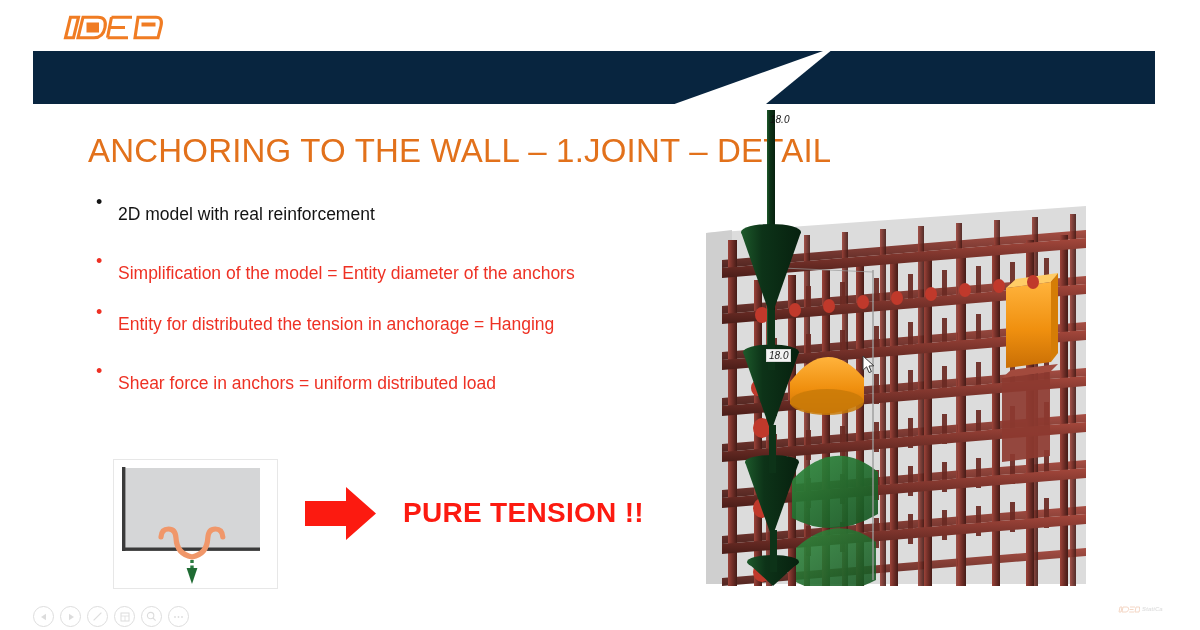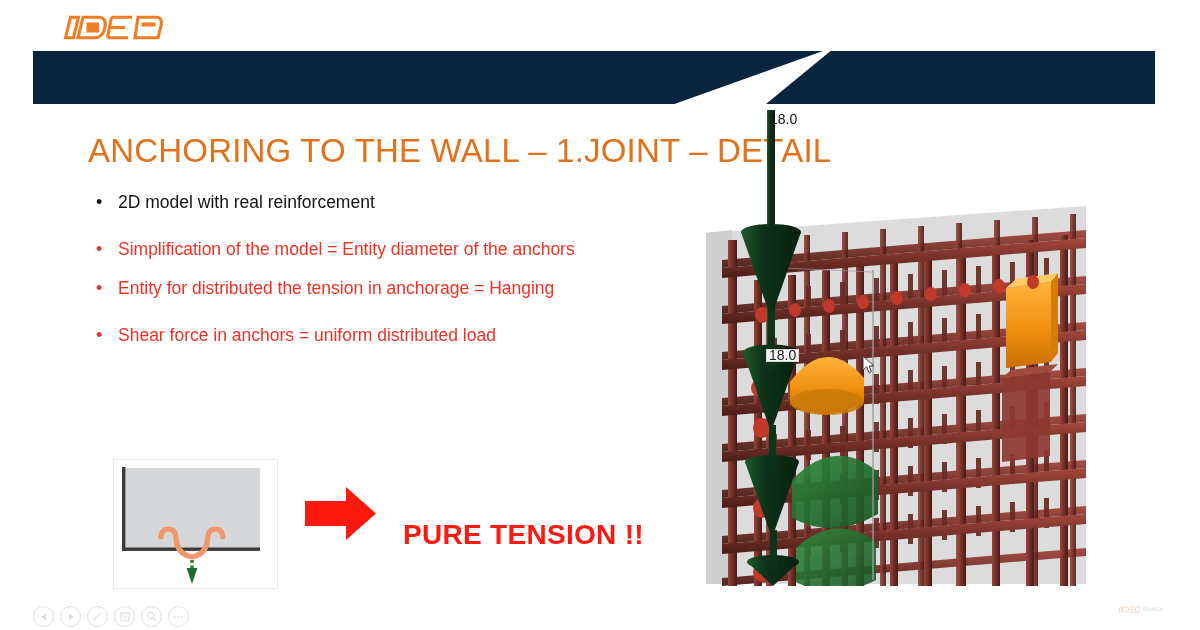--- a/index.html
+++ b/index.html
@@ -64,57 +64,58 @@
   .bullets{position:absolute;left:96px;top:190px;width:600px;}
   .bullet{
     display:flex;align-items:flex-start;
     font-size:17.5px;line-height:25px;
     font-family:"Liberation Sans",sans-serif;
   }
   .bullet .dot{
     width:22px;flex:0 0 22px;text-align:left;
     font-size:18px;line-height:25px;
   }
-  .bullet .btxt{flex:1;}
+  .bullet .btxt{flex:1;margin-top:12px;}
   .b-black{color:#141414;}
   .b-red{color:#ee3124;}
   .sp-22{height:22px;}
   .sp-14{height:14px;}
 
   
   .sketch{
     position:absolute;left:113px;top:459px;width:163px;height:128px;
     background:#ffffff;border:1px solid #e7e7e7;
   }
   .sketch svg{display:block;}
 
   
   .red-arrow{position:absolute;left:305px;top:486px;width:72px;height:56px;}
   .pure-tension{
-    position:absolute;left:403px;top:519px;
+    position:absolute;left:403px;top:497px;
     color:#fc1a10;font-size:28px;font-weight:bold;
     letter-spacing:0.3px;white-space:nowrap;
     font-family:"Liberation Sans",sans-serif;
   }
 
   
   .model{
     position:absolute;left:706px;top:110px;width:380px;height:476px;
     overflow:hidden;
   }
   .model svg{display:block;}
 
   .dim-label{
     position:absolute;
-    font-size:14px;color:#1b1b1b;
+    font-size:10px;color:#1b1b1b;
     background:#f4f4f4;
     padding:0 2px;line-height:11px;
     border:0.5px solid #d8d8d8;
     font-family:"Liberation Sans",sans-serif;
     white-space:nowrap;
+    font-style:italic;
   }
   .dim-top{left:768px;top:114px;background:transparent;border:0;color:#111;}
   .dim-mid{left:766px;top:349px;}
 
   
   .cursor{position:absolute;left:862px;top:355px;width:14px;height:19px;}
 
   
   .toolbar{
     position:absolute;left:33px;top:606px;

